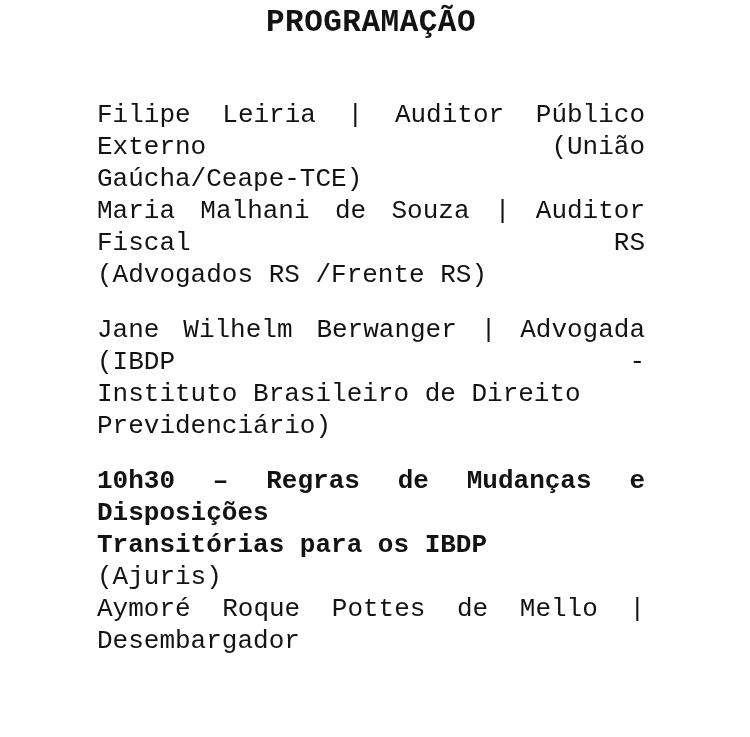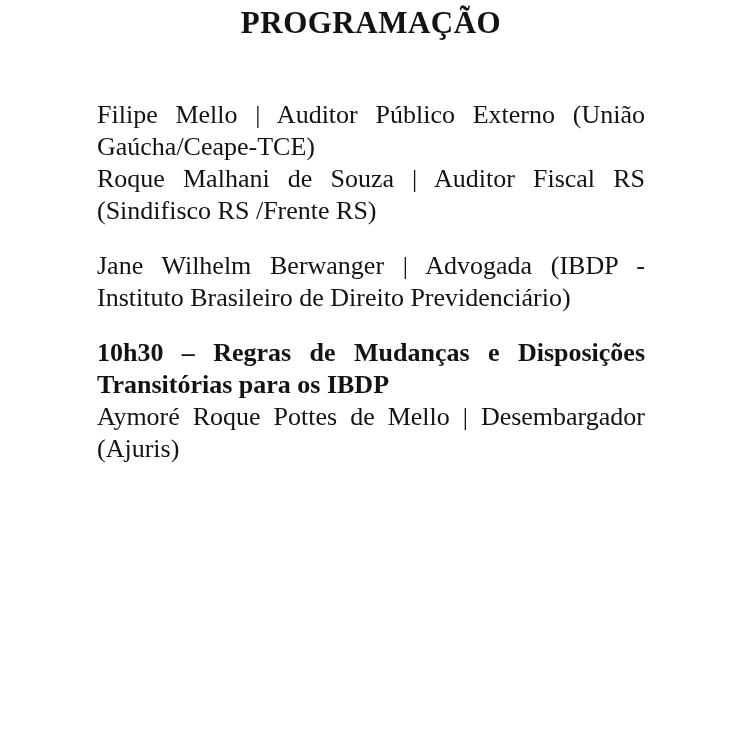--- a/index.html
+++ b/index.html
@@ -9,21 +9,21 @@
   html,body{margin:0;padding:0;}
   body{
     width:750px;height:737px;
     background:var(--bg-color);
     overflow:hidden;
   }
   .page{
     box-sizing:border-box;
     width:750px;height:737px;
     padding:3px 105px 8px 97px;
-    font-family:Liberation Serif, serif;
+    font-family:Liberation Mono, monospace;
     color:var(--text-color);
   }
   .title{
     font-size:31px;
     line-height:40px;
     font-weight:700;
     text-align:center;
     letter-spacing:0.5px;
     margin:0 0 56px 0;
   }
@@ -45,40 +45,40 @@
   }
 </style>
 </head>
 <body>
 
 <div class="page">
   <h1 class="title">PROGRAMAÇÃO</h1>
   <div id="sessions">
       <section class="session">
         <div class="entry">
-          <div class="line">Filipe Mello | Auditor Público Externo (União</div>
+          <div class="line">Filipe Leiria | Auditor Público Externo (União</div>
           <div class="line last">Gaúcha/Ceape-TCE)</div>
         </div>
         <div class="entry">
-          <div class="line">Roque Malhani de Souza | Auditor Fiscal RS</div>
-          <div class="line last">(Sindifisco RS /Frente RS)</div>
+          <div class="line">Maria Malhani de Souza | Auditor Fiscal RS</div>
+          <div class="line last">(Advogados RS /Frente RS)</div>
         </div>
       </section>
       <section class="session">
         <div class="entry">
           <div class="line">Jane Wilhelm Berwanger | Advogada (IBDP -</div>
           <div class="line last">Instituto Brasileiro de Direito Previdenciário)</div>
         </div>
       </section>
       <section class="session">
         <div class="heading">
           <div class="line">10h30 – Regras de Mudanças e Disposições</div>
           <div class="line last">Transitórias para os IBDP</div>
         </div>
         <div class="entry">
+          <div class="line last">(Ajuris)</div>
           <div class="line">Aymoré Roque Pottes de Mello | Desembargador</div>
-          <div class="line last">(Ajuris)</div>
         </div>
       </section>
       <section class="session">
       </section>
     </div>
 </div>
 
 </body></html>

